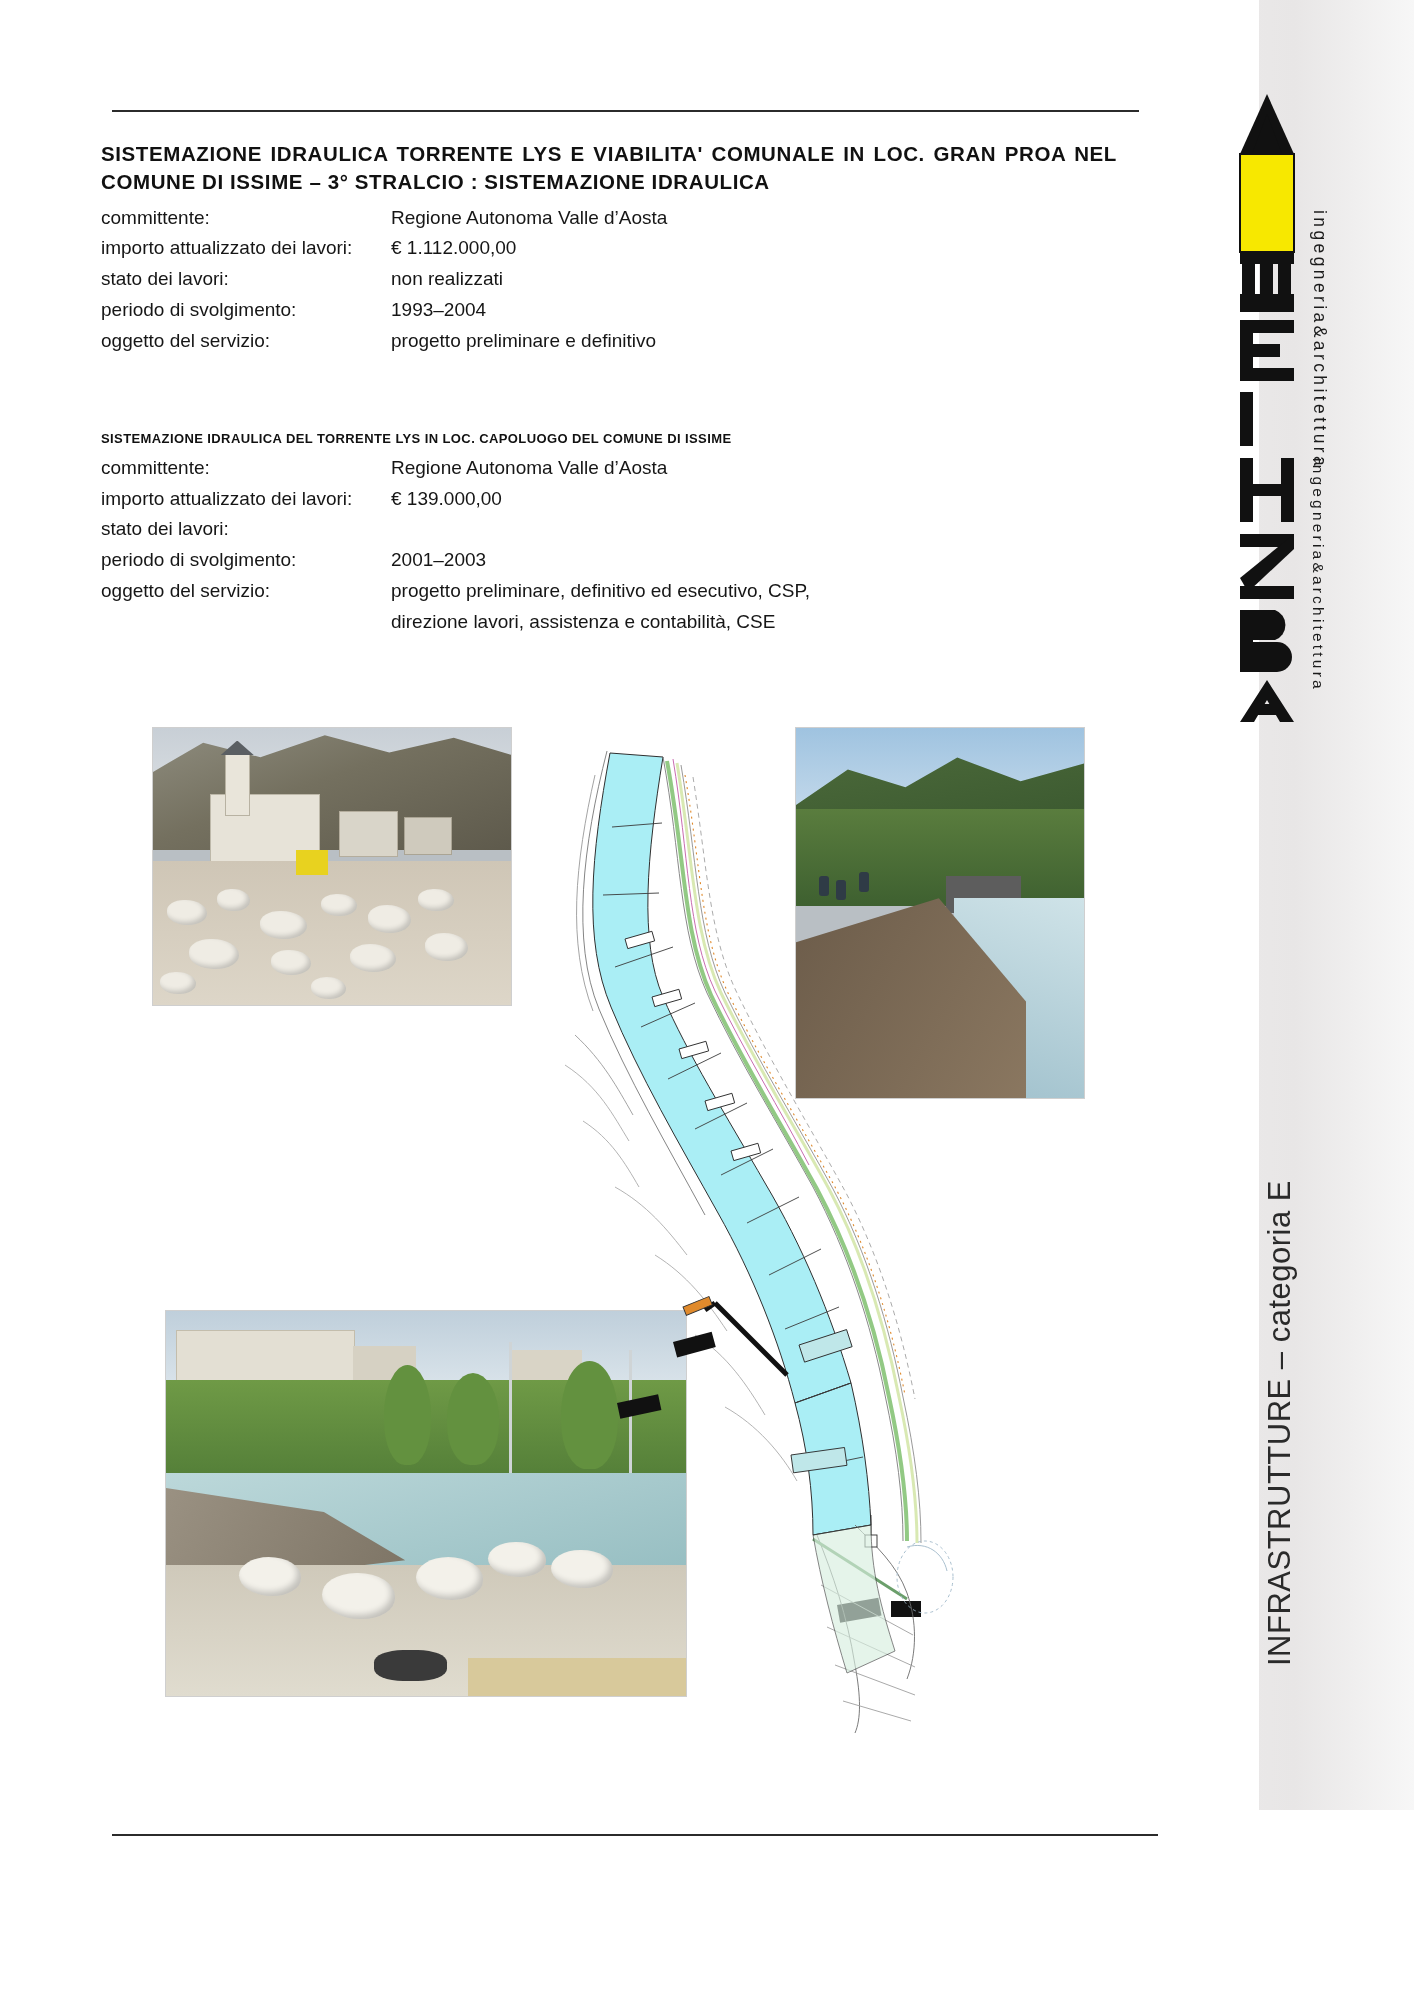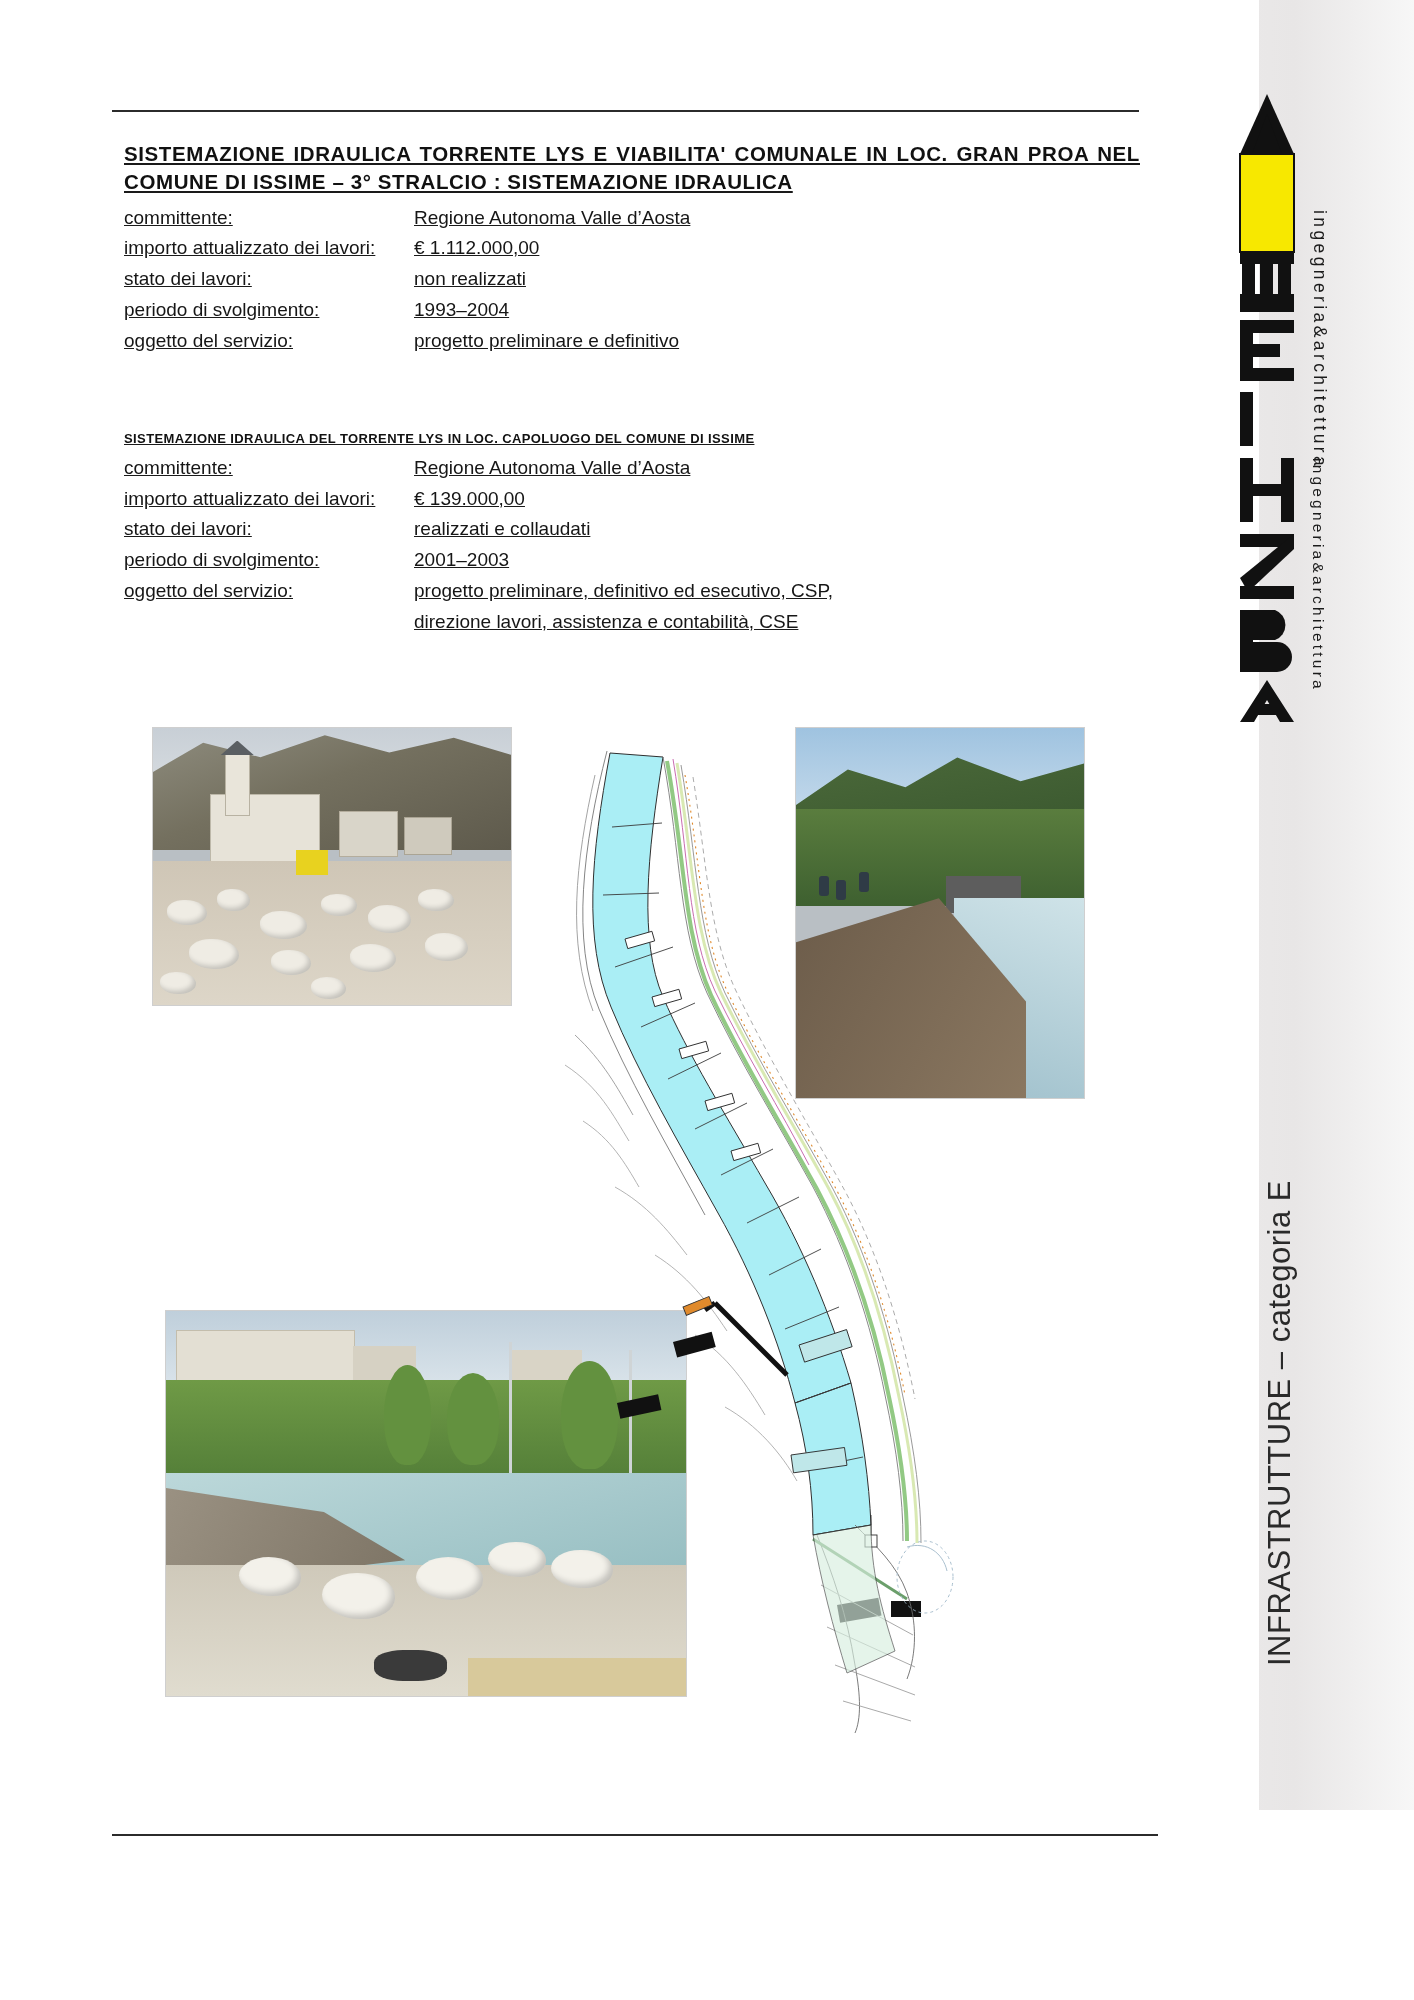--- a/index.html
+++ b/index.html
@@ -48,24 +48,23 @@
     left: 112px;
     top: 1834px;
     width: 1046px;
     height: 2px;
     background: #2b2b2b;
   }
 
   
   .content {
     position: absolute;
-    left: 124px;
+    left: 101px;
     top: 140px;
     width: 1020px;
-    text-decoration: underline;
   }
   .proj-title {
     font-size: 20.5px;
     font-weight: bold;
     letter-spacing: 0.6px;
     color: #111;
     line-height: 1.38;
     margin: 0 0 6px 0;
   }
   .proj-title .ln {
@@ -258,21 +257,20 @@
       <div class="row">
         <span class="lbl">committente:</span>
         <span class="val">Regione Autonoma Valle d’Aosta</span>
       </div>
       <div class="row">
         <span class="lbl">importo attualizzato dei lavori:</span>
         <span class="val">€ 139.000,00</span>
       </div>
       <div class="row">
         <span class="lbl">stato dei lavori:</span>
-        <span class="val">realizzati e collaudati</span>
       </div>
       <div class="row">
         <span class="lbl">periodo di svolgimento:</span>
         <span class="val">2001–2003</span>
       </div>
       <div class="row">
         <span class="lbl">oggetto del servizio:</span>
         <span class="val">
           <span class="sub">progetto preliminare, definitivo ed esecutivo, CSP,</span>
           <span class="sub">direzione lavori, assistenza e contabilità, CSE</span>

